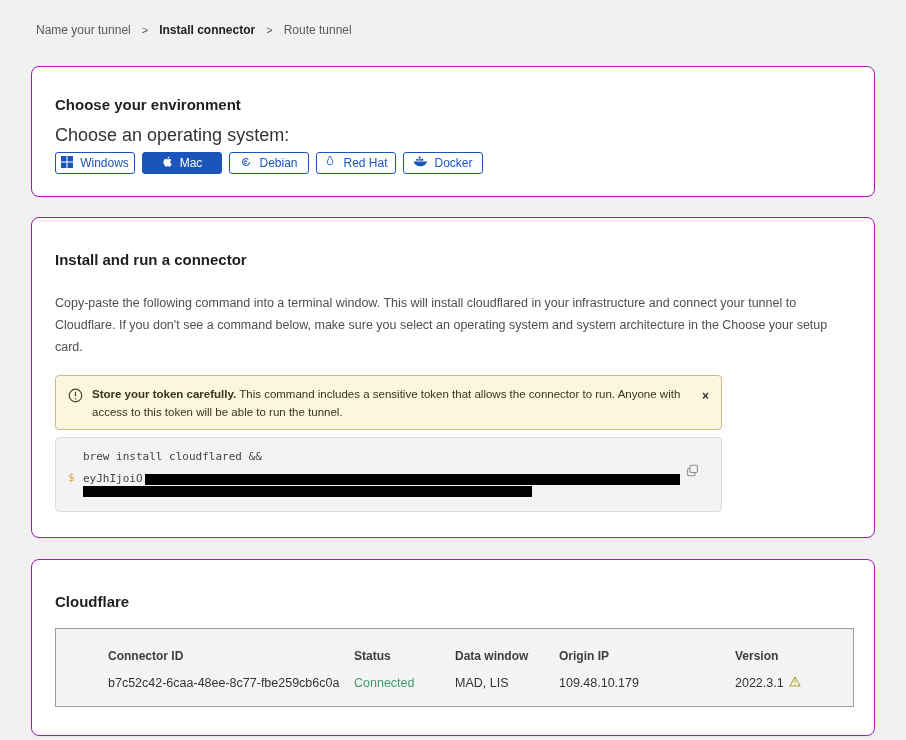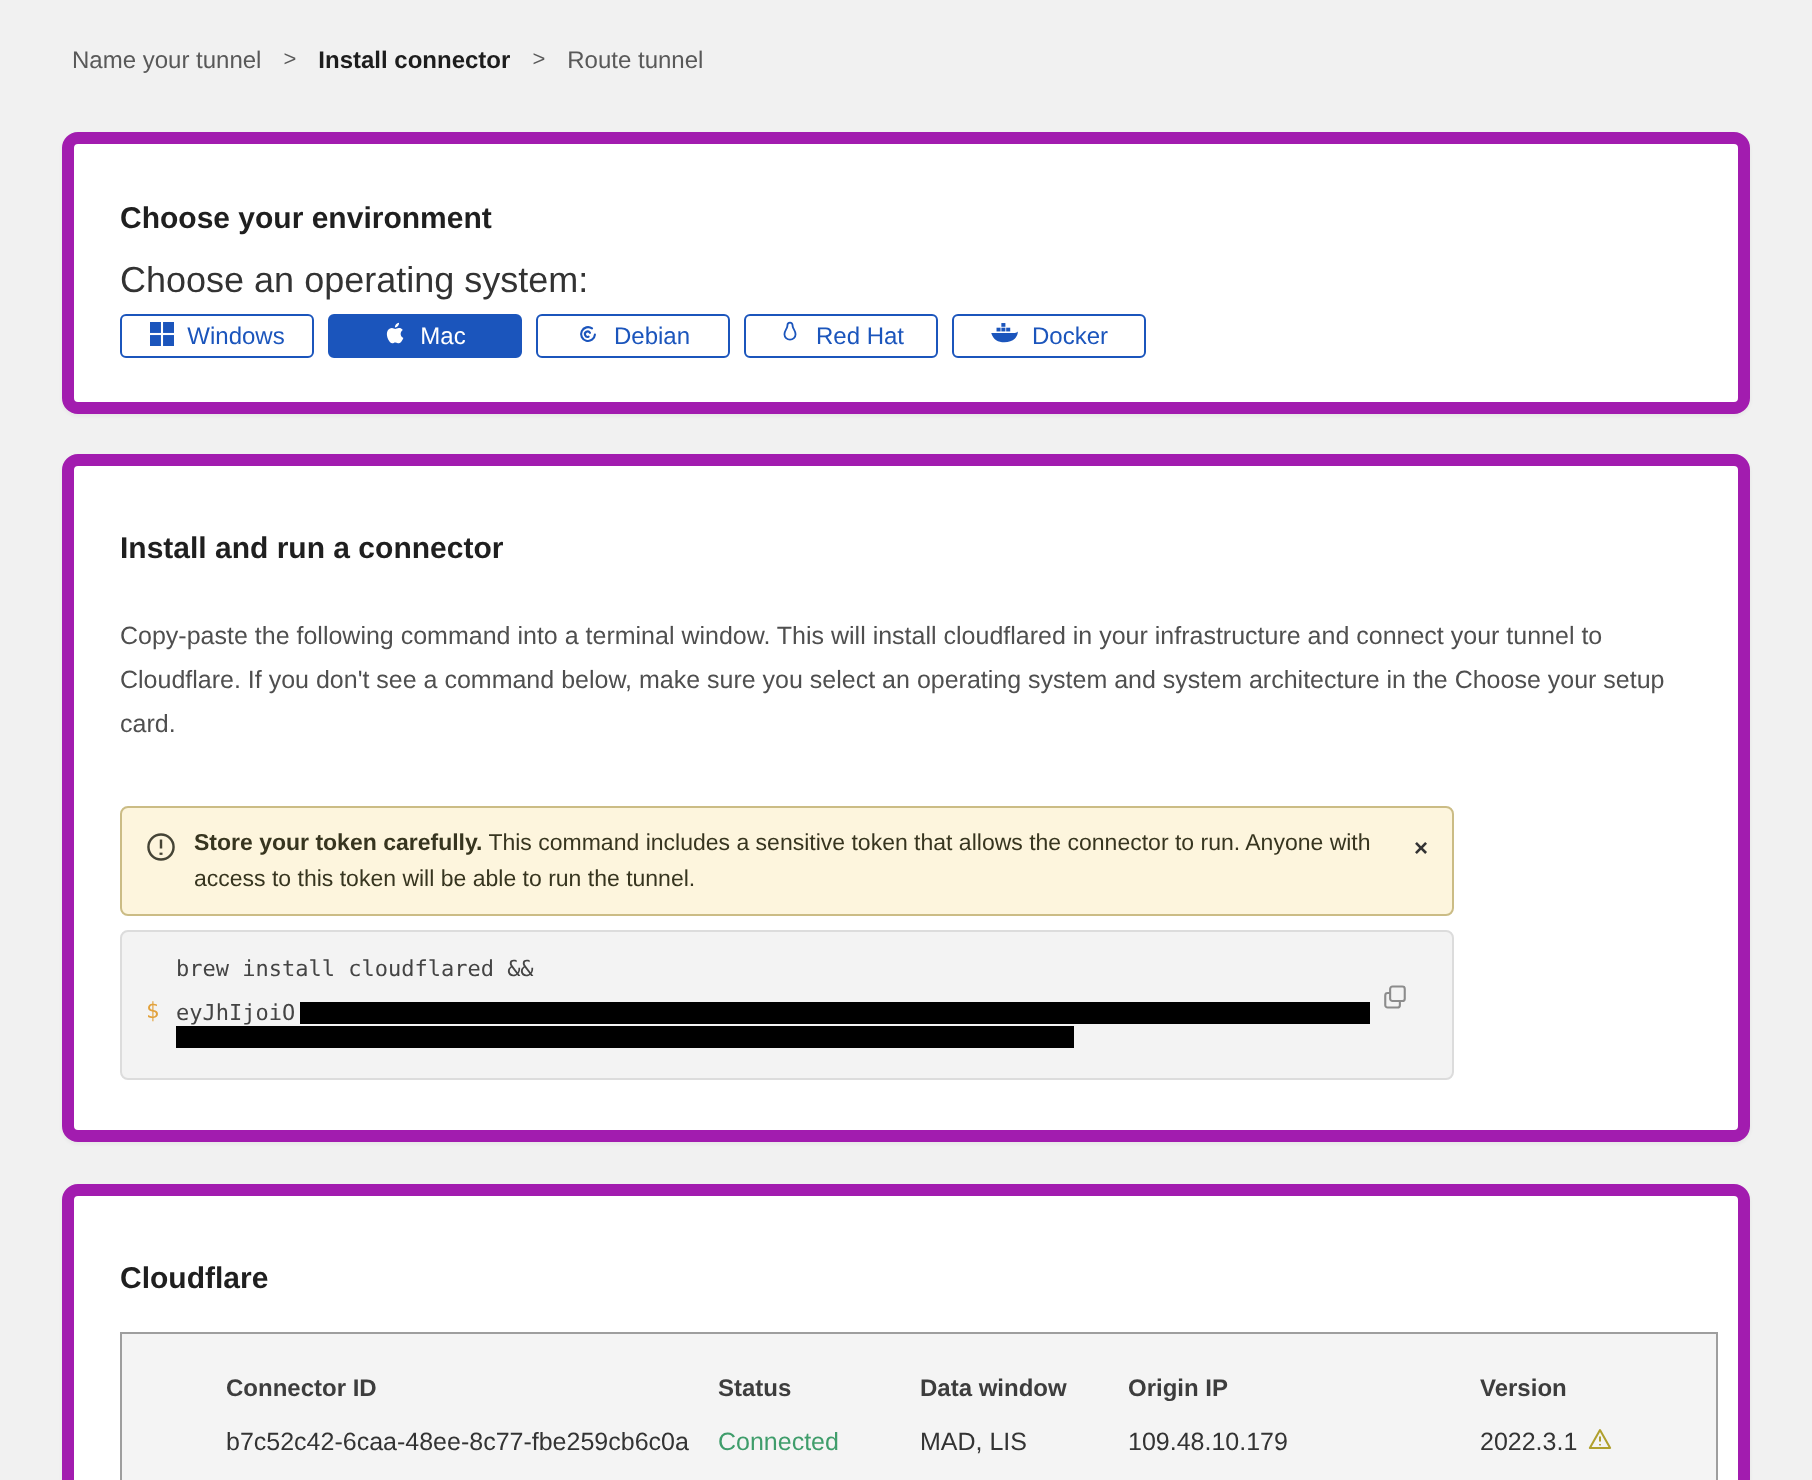--- a/index.html
+++ b/index.html
@@ -20,32 +20,32 @@
     gap: 11px;
   }
   .breadcrumb .step { cursor: default; }
   .breadcrumb .step.active { font-weight: bold; color: #1d1d1d; }
   .breadcrumb .sep { color: #595959; font-size: 11px; }
 
   
   .card {
     margin: 0 31px;
     background: #ffffff;
-    border: 6px solid #a21caf;
+    border: 1px solid #a21caf;
     border-radius: 8px;
     box-shadow: 0 1px 2px rgba(0,0,0,0.05);
   }
   .card-title { font-size: 15px; font-weight: bold; color: #1f1f1f; }
 
   
   #env-card { margin-top: 29px; padding: 29px 30px 22px 23px; }
   .os-label { margin-top: 12px; font-size: 18px; color: #333; }
   .os-row { margin-top: 6px; display: flex; gap: 7px; }
   .os-btn {
-    width: 97px; height: 22px;
+    width: 80px; height: 22px;
     display: inline-flex; align-items: center; justify-content: center; gap: 7px;
     background: #fff;
     border: 1px solid #1b55bc;
     border-radius: 3px;
     color: #1b55bc;
     font-size: 12px;
     font-family: "Liberation Sans", sans-serif;
     cursor: pointer;
     padding: 0;
   }
@@ -55,21 +55,21 @@
   
   #install-card { margin-top: 20px; padding: 33px 30px 25px 23px; }
   .install-desc {
     margin-top: 24px;
     font-size: 12.5px;
     line-height: 22px;
     color: #4f4f4f;
     max-width: 795px;
   }
   .warning-banner {
-    margin-top: 30px;
+    margin-top: 17px;
     width: 667px;
     min-height: 48px;
     background: #fdf5dd;
     border: 1px solid #cbbc85;
     border-radius: 4px;
     display: flex;
     align-items: flex-start;
     gap: 9px;
     padding: 9px 30px 8px 12px;
     position: relative;

